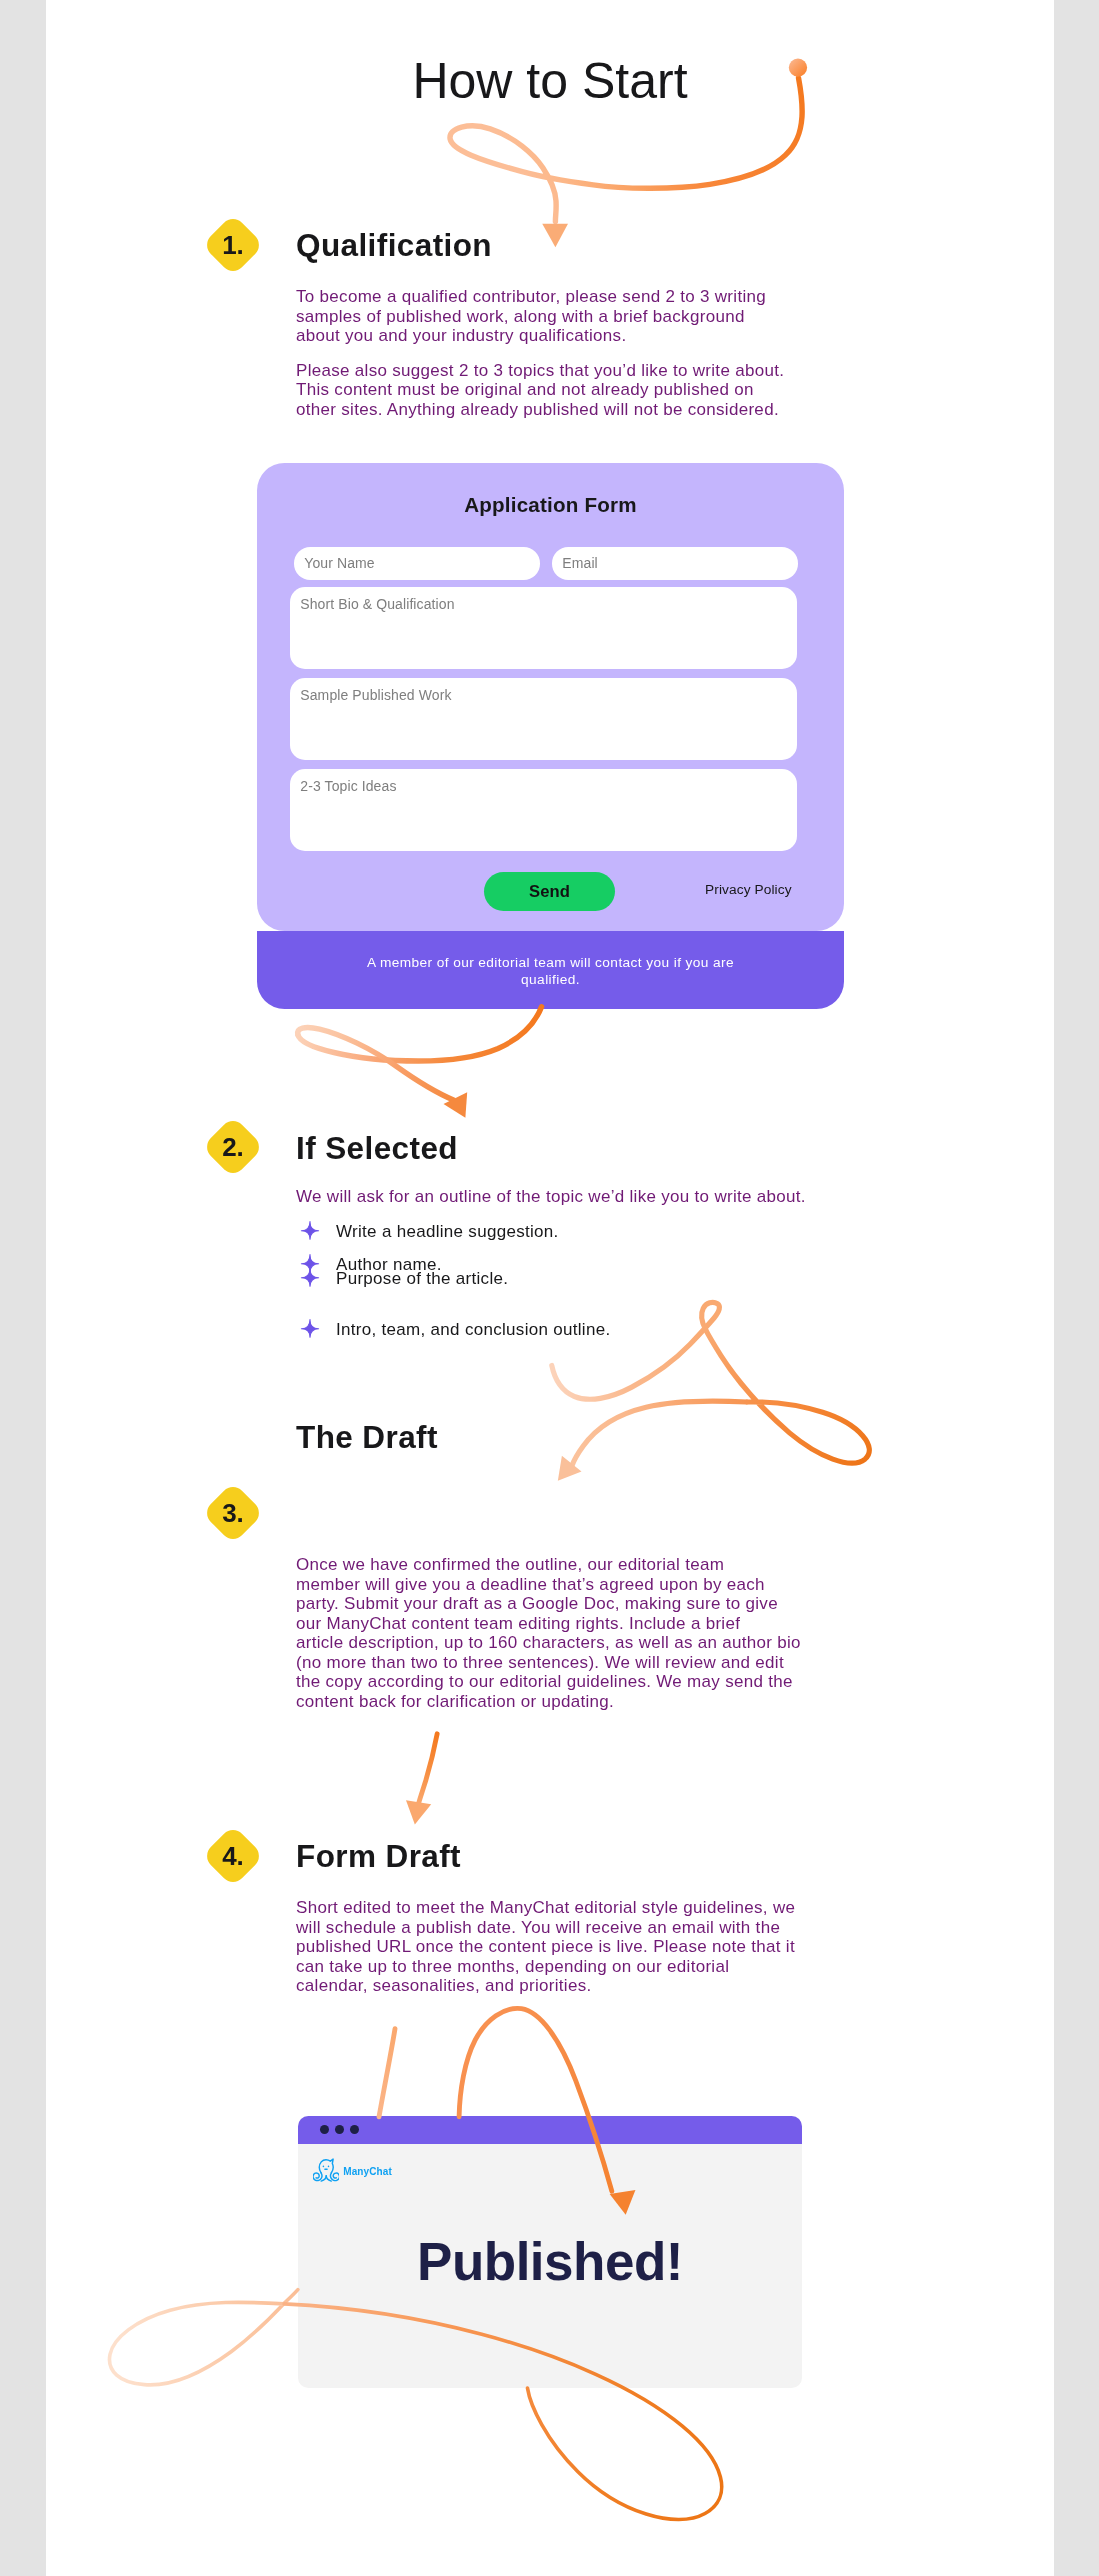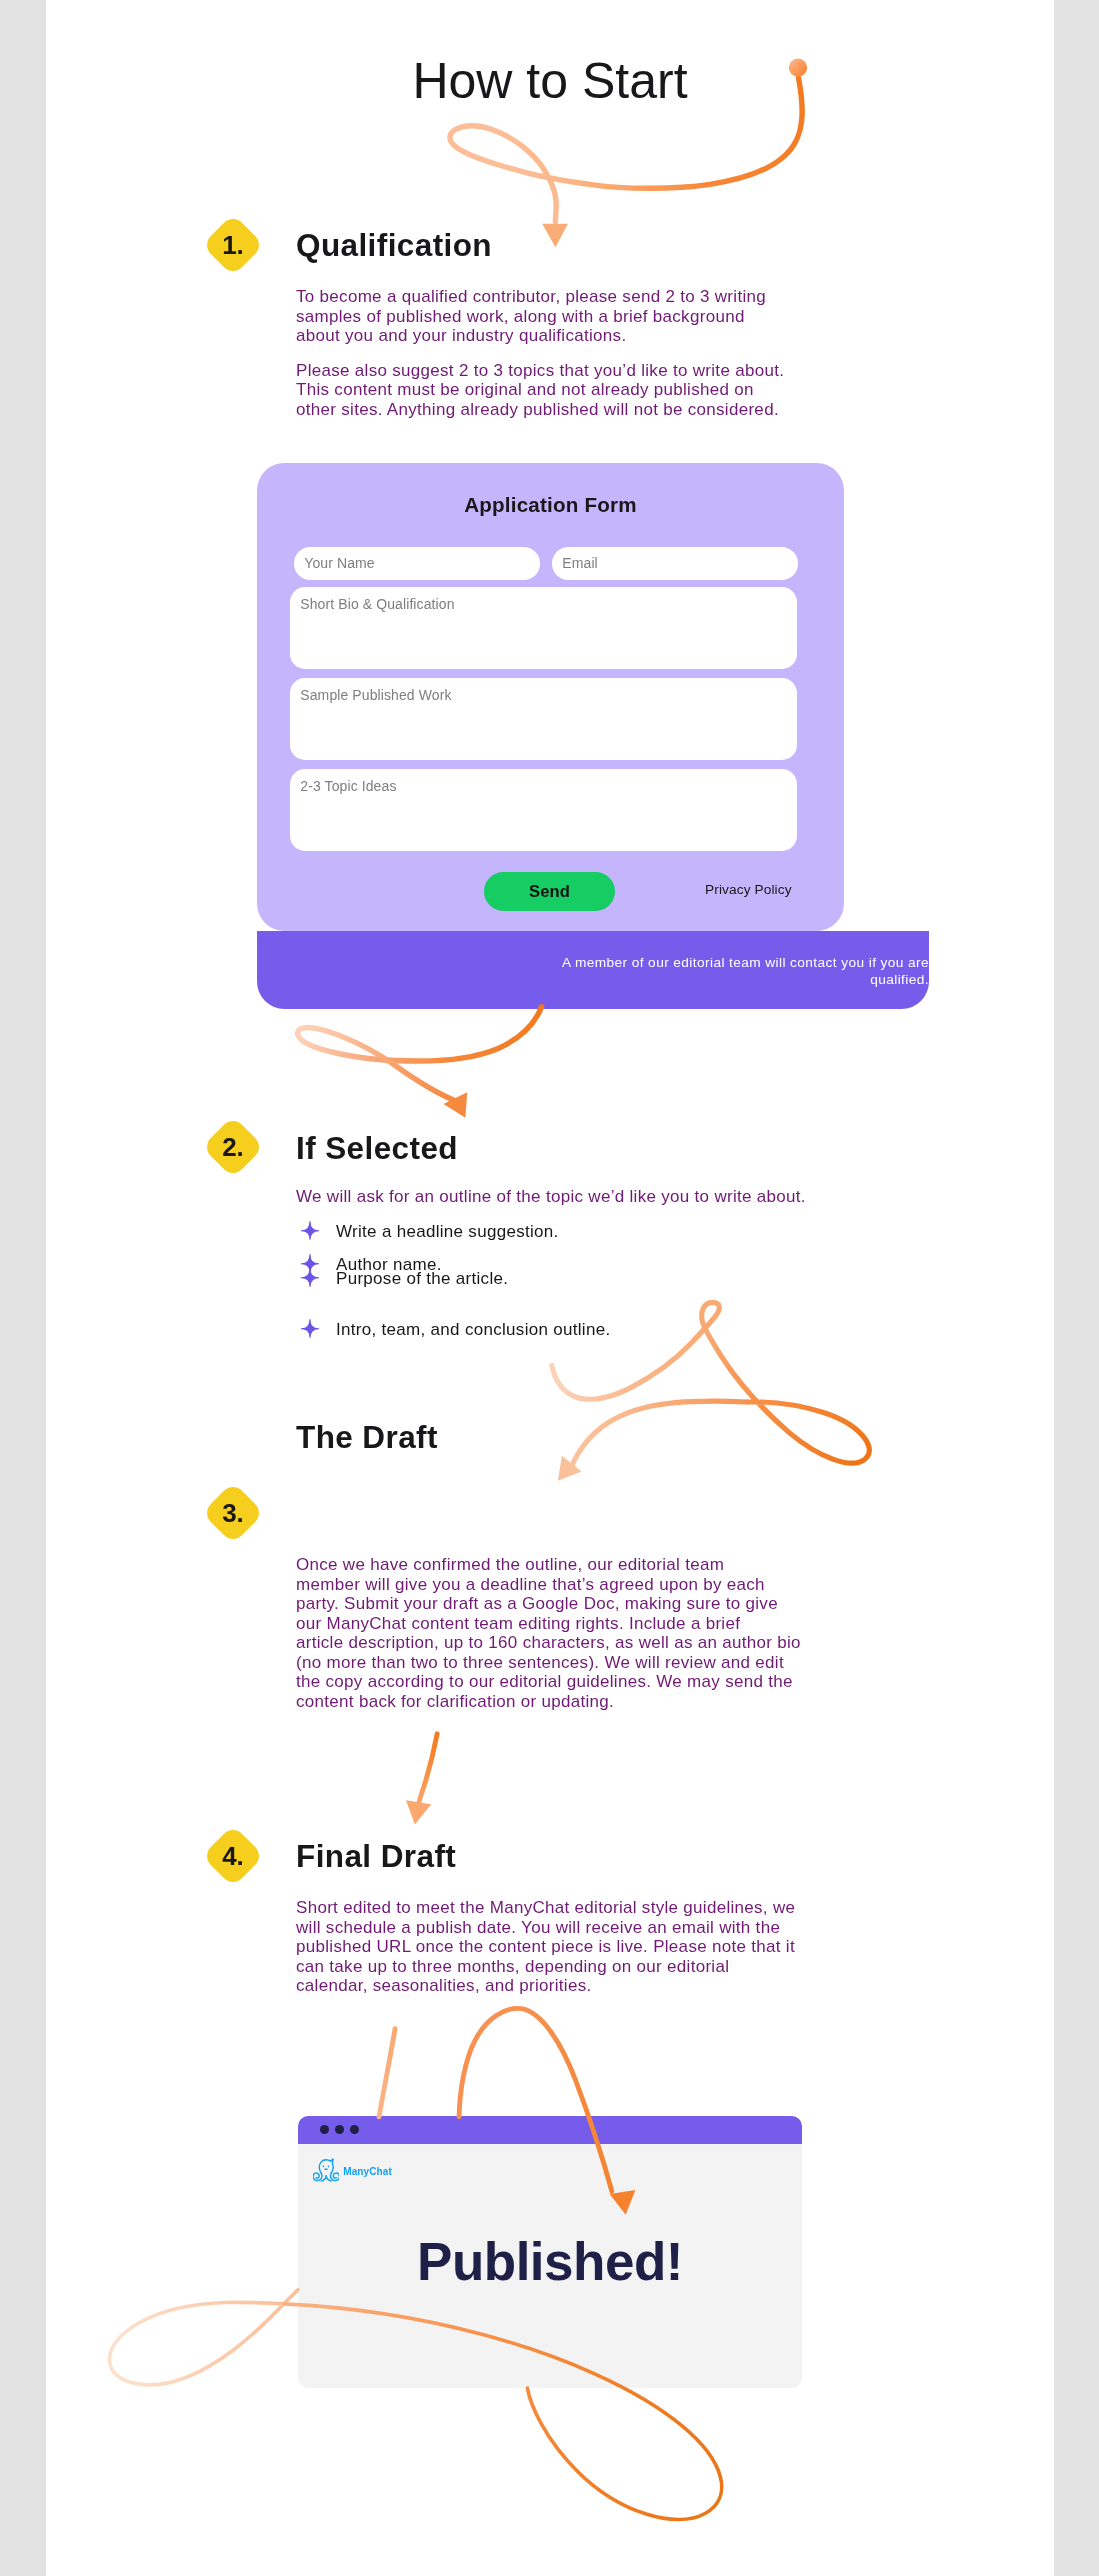--- a/index.html
+++ b/index.html
@@ -21,21 +21,21 @@
   .bullet-icon{position:absolute;left:-1.1px;top:-0.6px;width:20px;height:19.5px;}
   .bullet-label{position:absolute;left:35px;top:0;font-size:17px;line-height:19.5px;color:#18181A;letter-spacing:0.3px;white-space:nowrap;}
   
   #form-card{left:211px;top:463px;width:587px;height:468px;background:#c4b5fd;border-radius:27.5px;}
   #form-title{position:absolute;left:0;top:30px;width:587px;text-align:center;font-size:20.6px;line-height:24px;font-weight:700;color:#18181A;letter-spacing:0.2px;}
   .field{position:absolute;background:#fff;box-sizing:border-box;color:#7E7E7E;font-size:14px;line-height:17px;letter-spacing:0.1px;}
   .field.pill{height:33px;border-radius:16.3px;padding:7.7px 0 0 10.3px;}
   .field.area{border-radius:15px;padding:9.2px 0 0 10.3px;}
   #send-btn{position:absolute;left:227px;top:409px;width:131px;height:39px;border-radius:19.5px;background:#16CD63;color:#121212;font-size:16.6px;font-weight:700;line-height:39px;text-align:center;letter-spacing:0.1px;}
   #privacy{position:absolute;left:448px;top:418px;width:114px;text-align:left;font-size:13.7px;line-height:17px;color:#18181A;letter-spacing:0.1px;white-space:nowrap;}
-  #form-footer{position:absolute;left:211px;top:931px;width:672px;height:78px;background:#755CEA;border-radius:0 0 27.5px 27.5px;color:#fff;font-size:13.7px;line-height:16.6px;text-align:right;letter-spacing:0.4px;padding-top:24px;box-sizing:border-box;}
+  #form-footer{position:absolute;left:211px;top:931px;width:587px;height:78px;background:#755CEA;border-radius:0 0 27.5px 27.5px;color:#fff;font-size:13.7px;line-height:16.6px;text-align:center;letter-spacing:0.4px;padding-top:24px;box-sizing:border-box;}
   #form-footer span{display:inline-block;width:378px;}
   
   #browser{left:252px;top:2116px;width:504px;height:272px;border-radius:10.3px;overflow:hidden;background:#F3F3F3;}
   #browser-bar{height:27.5px;background:#755CEA;position:relative;}
   .bdot{position:absolute;top:9.2px;width:9.2px;height:9.2px;border-radius:50%;background:#1E2047;}
   #browser-logo{position:absolute;left:14.7px;top:41px;display:flex;align-items:flex-start;}
   #browser-logo-text{margin-left:4.6px;margin-top:8.6px;font-size:10px;line-height:12px;font-weight:700;color:#0FA1F2;letter-spacing:0.1px;}
   #published{position:absolute;left:0;top:117px;width:504px;text-align:center;font-size:53px;line-height:57px;font-weight:700;color:#1E2047;letter-spacing:-0.5px;}
   
   .arrow{position:absolute;overflow:visible;pointer-events:none;}
@@ -229,21 +229,21 @@
     </defs>
     <path d="M684 3028
              C 679 3054 672 3083 664 3110
              C 658 3129 654 3141 652 3148" stroke="url(#g4)" stroke-width="8.5" stroke-linecap="round" fill="none"></path>
     <path d="M629.3 3144.5 L 673.5 3151.8 L 644.8 3187.1 Z" fill="#FAA86E"></path>
   </svg>
 
   <div class="abs step-badge" style="left:165px;top:1834px;">
     <span>4.</span>
   </div>
-  <div class="abs step-heading" style="left:250px;top:1839px;">Final Draft</div>
+  <div class="abs step-heading" style="left:250px;top:1839px;">Form Draft</div>
   <div class="abs body-text" style="left:250px;top:1898px;width:550px;">
     <p>Short edited to meet the ManyChat editorial style guidelines, we
 will schedule a publish date. You will receive an email with the
 published URL once the content piece is live. Please note that it
 can take up to three months, depending on our editorial
 calendar, seasonalities, and priorities.</p>
   </div>
 
   <div class="abs" id="browser">
     <div id="browser-bar">

